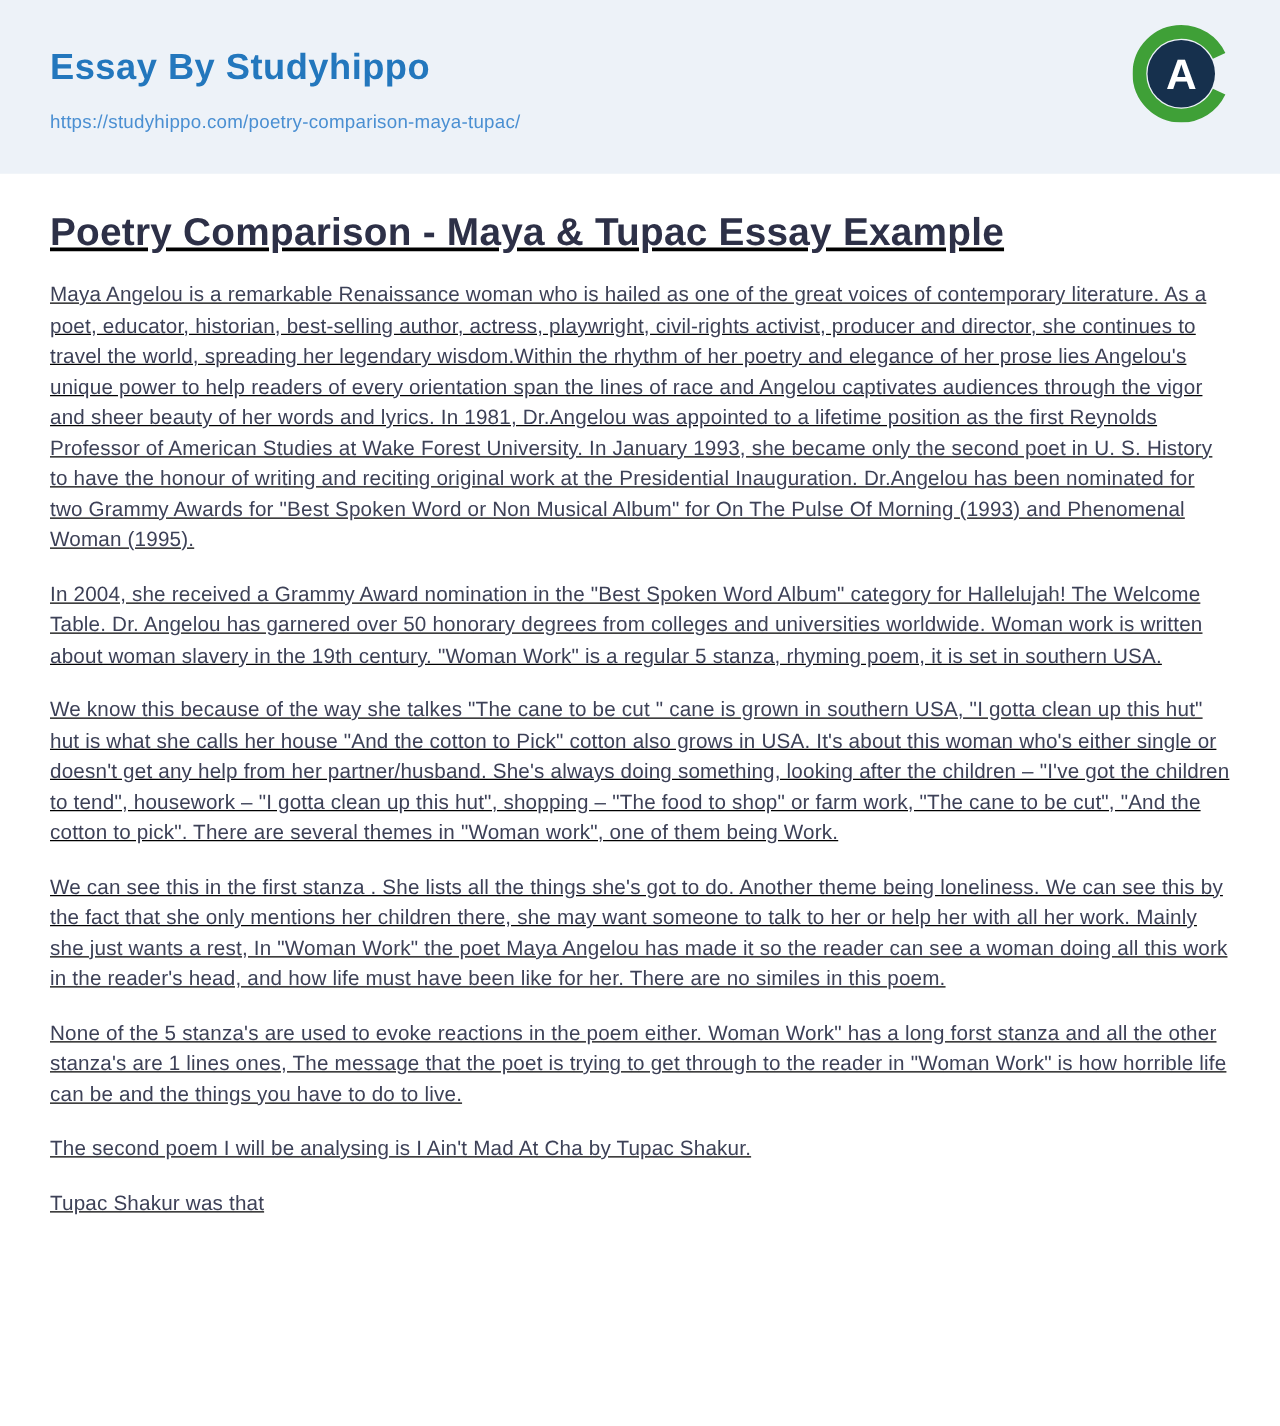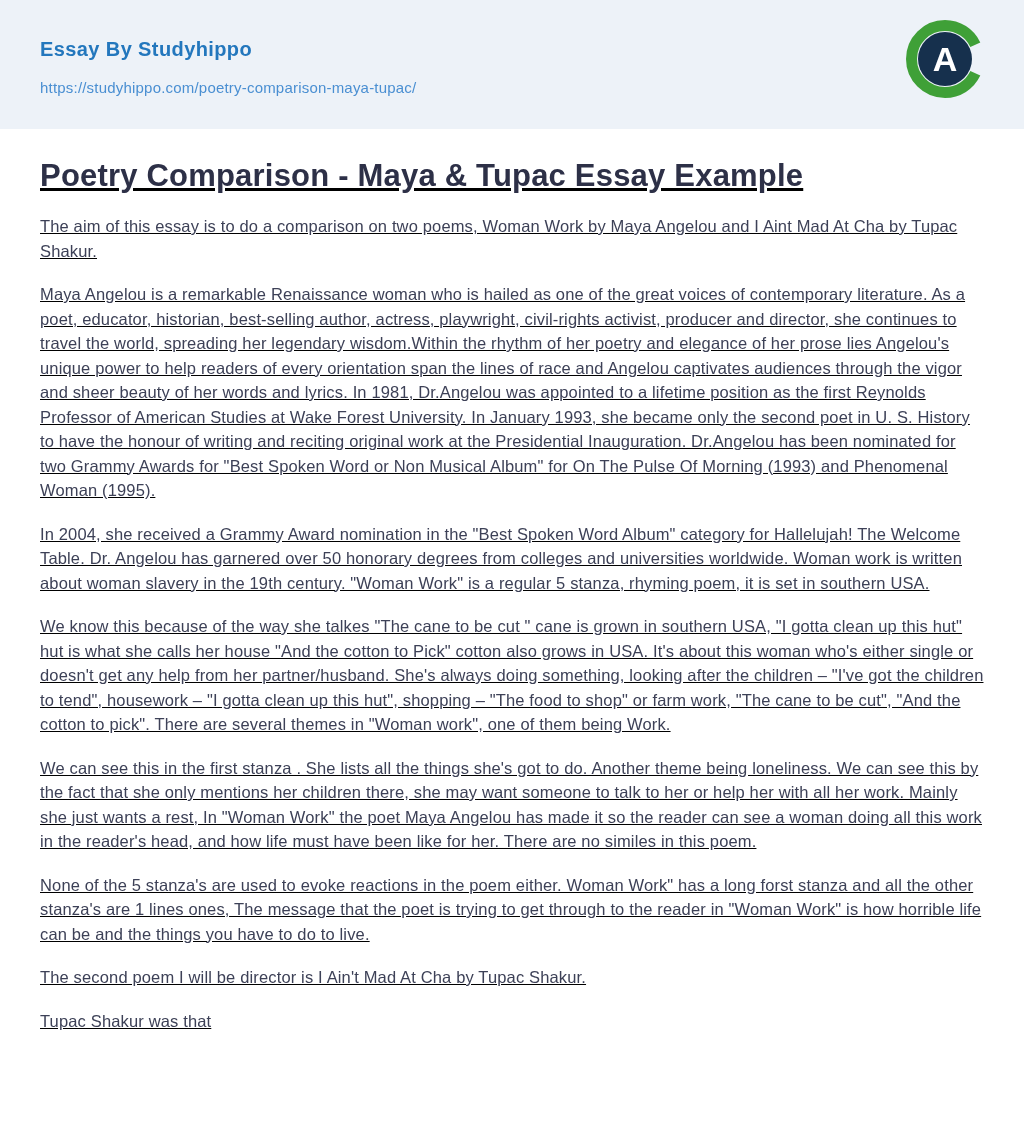--- a/index.html
+++ b/index.html
@@ -16,21 +16,21 @@
     margin: 0 auto;
   }
   .site-header {
     position: relative;
     background: #edf2f8;
     padding: 38px 40px 32px 40px;
     min-height: 128px;
   }
   .site-title {
     color: #2377bd;
-    font-size: 20px;
+    font-size: 29px;
     font-weight: bold;
     letter-spacing: 0.4px;
     margin-bottom: 18px;
   }
   .site-url {
     color: #4a8fd2;
     font-size: 15px;
     text-decoration: none;
     letter-spacing: 0.2px;
     cursor: pointer;
@@ -76,23 +76,22 @@
         <circle cx="39" cy="39" r="33.5" fill="none" stroke="#3fa037" stroke-width="11" pathLength="100" stroke-dasharray="86 14" stroke-dashoffset="93"></circle>
         <circle cx="39" cy="39" r="27" fill="#16304d"></circle>
         <text x="39" y="51" text-anchor="middle" fill="#ffffff" font-family="Liberation Sans, sans-serif" font-size="34" font-weight="bold">A</text>
       </svg>
     </div>
   </header>
 
   <main class="content">
     <h1 class="essay-title">Poetry Comparison - Maya &amp; Tupac Essay Example</h1>
 
-    <p class="essay-paragraph">The aim of this essay is to do a comparison on two poems, Woman Work by Maya Angelou and I Aint Mad At Cha by Tupac Shakur.</p>
     <p class="essay-paragraph">Maya Angelou is a remarkable Renaissance woman who is hailed as one of the great voices of contemporary literature. As a poet, educator, historian, best-selling author, actress, playwright, civil-rights activist, producer and director, she continues to travel the world, spreading her legendary wisdom.Within the rhythm of her poetry and elegance of her prose lies Angelou's unique power to help readers of every orientation span the lines of race and Angelou captivates audiences through the vigor and sheer beauty of her words and lyrics. In 1981, Dr.Angelou was appointed to a lifetime position as the first Reynolds Professor of American Studies at Wake Forest University. In January 1993, she became only the second poet in U. S. History to have the honour of writing and reciting original work at the Presidential Inauguration. Dr.Angelou has been nominated for two Grammy Awards for "Best Spoken Word or Non Musical Album" for On The Pulse Of Morning (1993) and Phenomenal Woman (1995).</p>
     <p class="essay-paragraph">In 2004, she received a Grammy Award nomination in the "Best Spoken Word Album" category for Hallelujah! The Welcome Table. Dr. Angelou has garnered over 50 honorary degrees from colleges and universities worldwide. Woman work is written about woman slavery in the 19th century. "Woman Work" is a regular 5 stanza, rhyming poem, it is set in southern USA.</p>
     <p class="essay-paragraph">We know this because of the way she talkes "The cane to be cut " cane is grown in southern USA, "I gotta clean up this hut" hut is what she calls her house "And the cotton to Pick" cotton also grows in USA. It's about this woman who's either single or doesn't get any help from her partner/husband. She's always doing something, looking after the children – "I've got the children to tend", housework – "I gotta clean up this hut", shopping – "The food to shop" or farm work, "The cane to be cut", "And the cotton to pick". There are several themes in "Woman work", one of them being Work.</p>
     <p class="essay-paragraph">We can see this in the first stanza . She lists all the things she's got to do. Another theme being loneliness. We can see this by the fact that she only mentions her children there, she may want someone to talk to her or help her with all her work. Mainly she just wants a rest, In "Woman Work" the poet Maya Angelou has made it so the reader can see a woman doing all this work in the reader's head, and how life must have been like for her. There are no similes in this poem.</p>
     <p class="essay-paragraph">None of the 5 stanza's are used to evoke reactions in the poem either. Woman Work" has a long forst stanza and all the other stanza's are 1 lines ones, The message that the poet is trying to get through to the reader in "Woman Work" is how horrible life can be and the things you have to do to live.</p>
-    <p class="essay-paragraph">The second poem I will be director is I Ain't Mad At Cha by Tupac Shakur.</p>
+    <p class="essay-paragraph">The second poem I will be analysing is I Ain't Mad At Cha by Tupac Shakur.</p>
     <p class="essay-paragraph">Tupac Shakur was that</p>
   </main>
 
 </div>
 
 </body></html>

